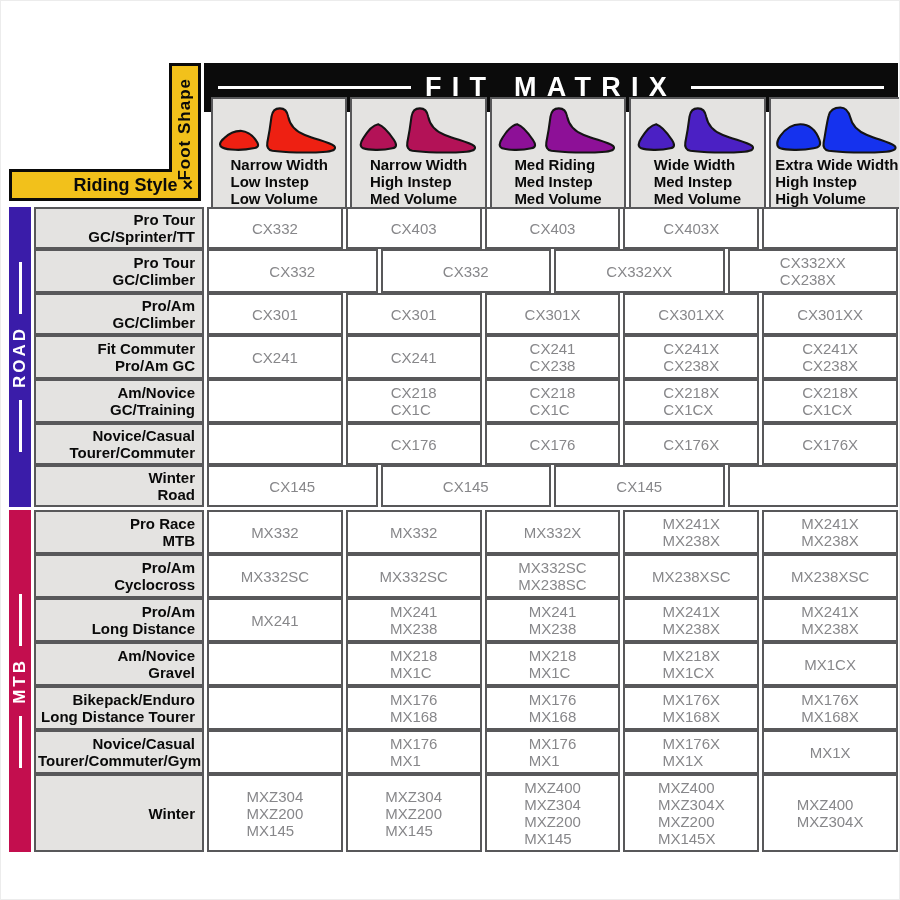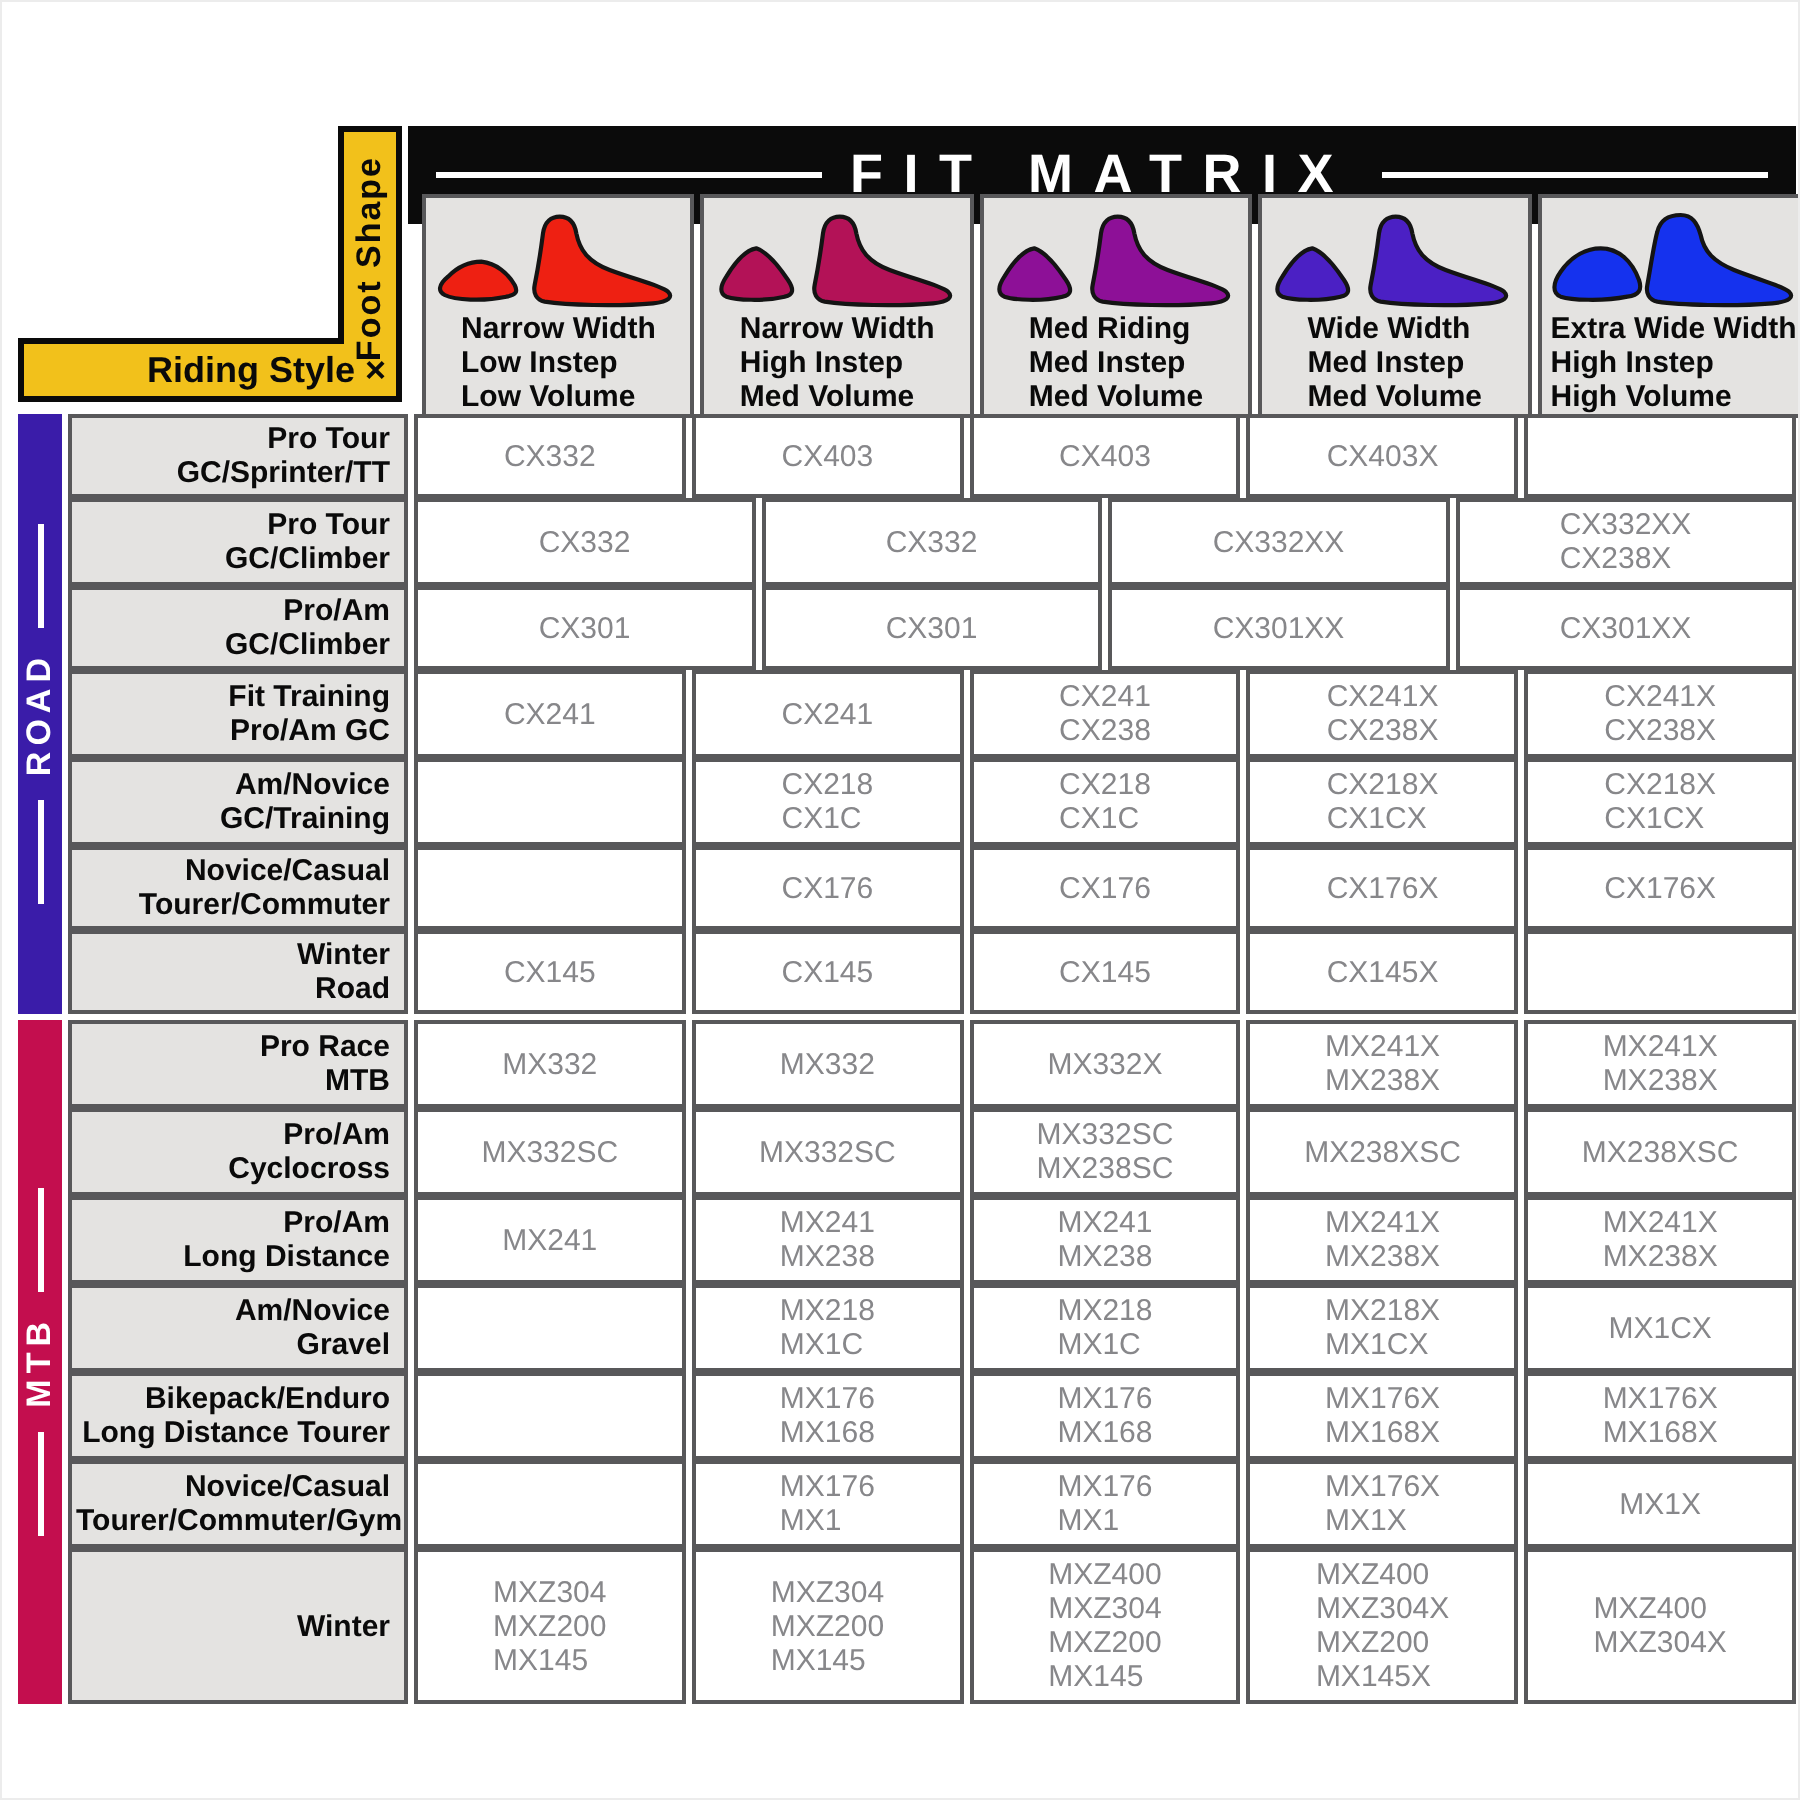--- a/index.html
+++ b/index.html
@@ -202,32 +202,37 @@
                 <div>CX301</div>
               </div>
             </div>
             <div class="cell">
               <div class="val-block">
                 <div>CX301</div>
               </div>
             </div>
             <div class="cell">
               <div class="val-block">
+                <div>CX301X</div>
+              </div>
+            </div>
+            <div class="cell">
+              <div class="val-block">
                 <div>CX301XX</div>
               </div>
             </div>
             <div class="cell">
               <div class="val-block">
                 <div>CX301XX</div>
               </div>
             </div>
           </div>
           <div class="row">
             <div class="row-label">
-              <div>Fit Training</div>
+              <div>Fit Commuter</div>
               <div>Pro/Am GC</div>
             </div>
             <div class="cell">
               <div class="val-block">
                 <div>CX241</div>
               </div>
             </div>
             <div class="cell">
               <div class="val-block">
                 <div>CX241</div>
@@ -321,25 +326,20 @@
               </div>
             </div>
             <div class="cell">
               <div class="val-block">
                 <div>CX145</div>
               </div>
             </div>
             <div class="cell">
               <div class="val-block">
                 <div>CX145</div>
-              </div>
-            </div>
-            <div class="cell">
-              <div class="val-block">
-                <div>CX145X</div>
               </div>
             </div>
             <div class="cell"></div>
           </div>
         </div>
       </div>
       <div class="section">
         <div class="side-bar" style="background: rgb(195, 14, 78);">
           <div class="vline" style="height: 52px;"></div>
           <span class="bar-label">MTB</span>

